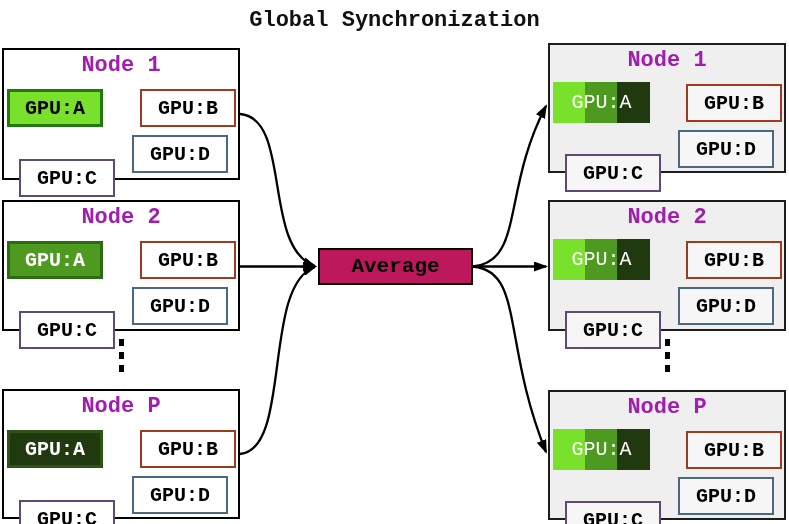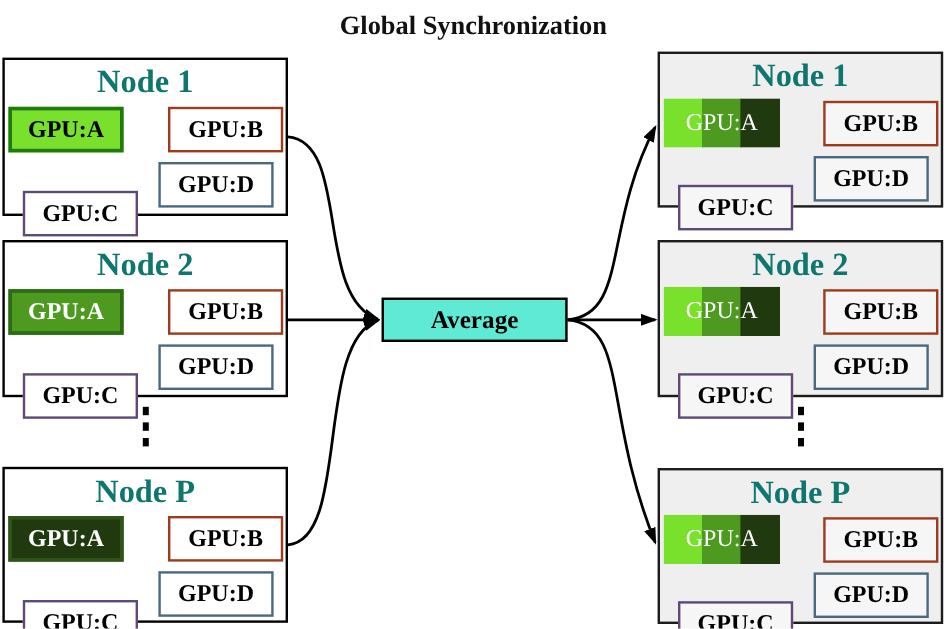--- a/index.html
+++ b/index.html
@@ -1,30 +1,30 @@
 <!DOCTYPE html>
 <html><head>
 <meta charset="utf-8">
 <style>
   html,body { margin:0; padding:0; background:#ffffff; }
   #canvas {
     position:relative; width:789px; height:524px; background:#ffffff;
-    font-family:Liberation Serif, serif; overflow:hidden;
+    font-family:Liberation Mono, monospace; overflow:hidden;
   }
   .title {
     position:absolute; left:0; top:8px; width:789px; text-align:center;
     font-weight:bold; font-size:22px; color:#111;
   }
   .node {
     position:absolute; width:238px; box-sizing:border-box;
     background:#ffffff; border:2px solid #000000;
   }
   .node.right { background:#efefef; border-color:#1c1c1c; }
   .node-title {
-    text-align:center; font-weight:bold; font-size:27px; color:#0f766e;
+    text-align:center; font-weight:bold; font-size:22px; color:#a21caf;
     margin-top:3px;
   }
   .gpu {
     position:absolute; width:96px; height:38px; box-sizing:border-box;
     border:2px solid #000; background:#ffffff;
     display:flex; align-items:center; justify-content:center;
     font-weight:bold; font-size:20px; color:#000;
   }
   .node.right .gpu { background:#f6f6f6; }
   .pos-a { left:3px; top:39px; }
@@ -37,21 +37,21 @@
     font-weight:normal; overflow:hidden;
   }
   .node.right .gpu.striped { background:transparent; }
   .stripe { position:absolute; top:0; bottom:0; width:34%; }
   .stripe.s0 { left:0; }
   .stripe.s1 { left:33%; }
   .stripe.s2 { left:66%; width:34%; }
   .stripe-label { position:relative; z-index:2; }
   .avg-box {
     position:absolute; left:318px; top:248px; width:155px; height:37px;
-    box-sizing:border-box; border:2px solid #000; background:#5eead4;
+    box-sizing:border-box; border:2px solid #000; background:#be185d;
     display:flex; align-items:center; justify-content:center;
     font-weight:bold; font-size:21px; color:#000;
   }
   .vdots {
     position:absolute; width:238px; top:336px;
     display:flex; flex-direction:column; align-items:center;
   }
   .vdots i { display:block; width:5px; height:7px; background:#000; margin:3px 0; }
   .vdots.left-col { left:2px; }
   .vdots.right-col { left:548px; }

